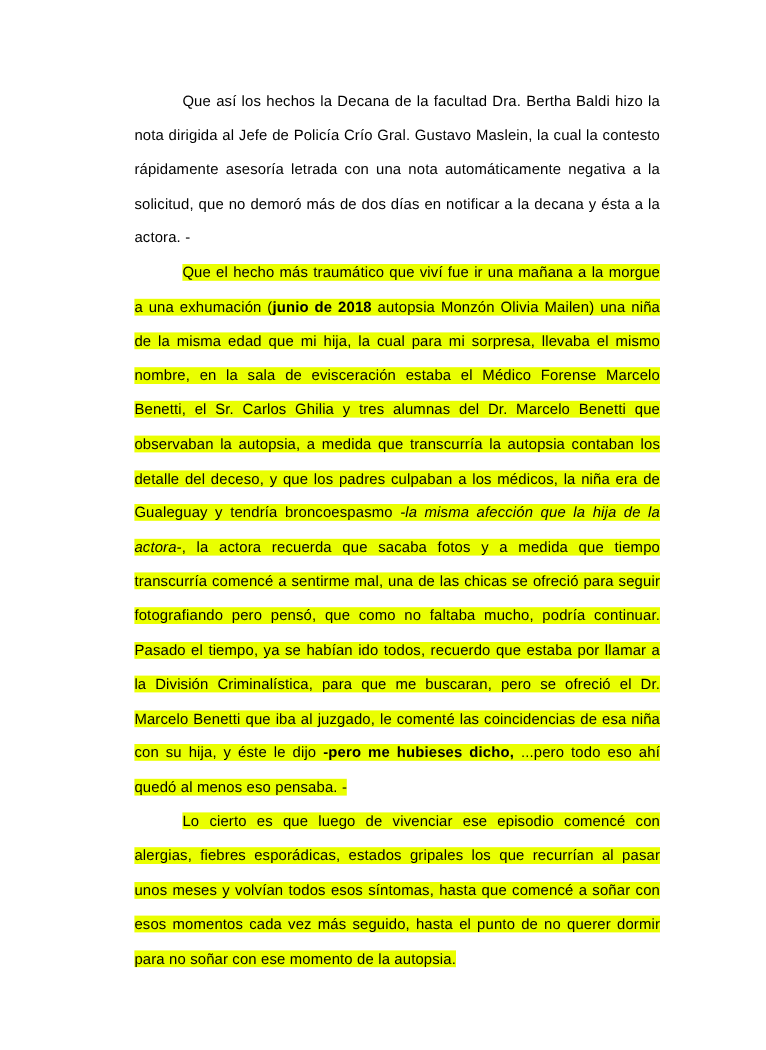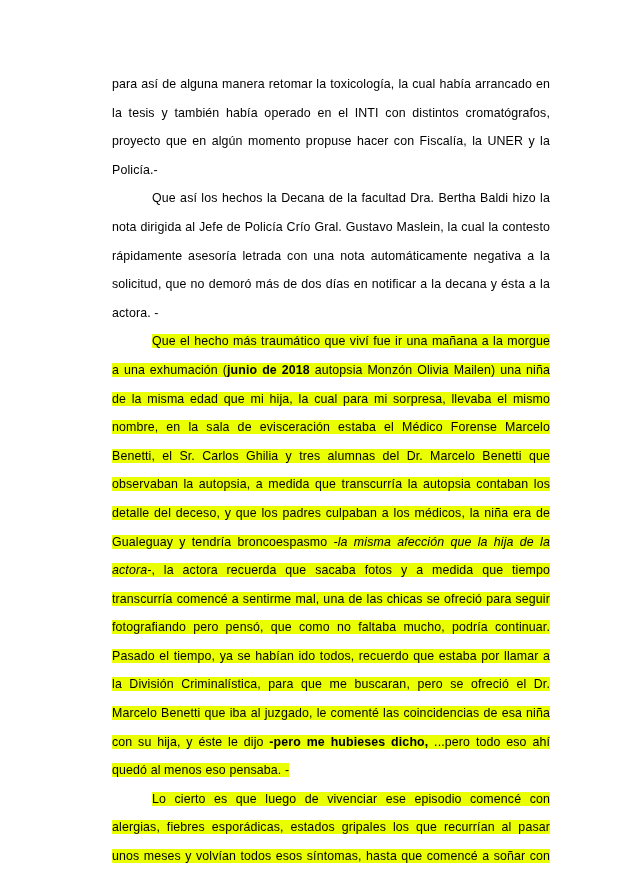--- a/index.html
+++ b/index.html
@@ -45,21 +45,20 @@
   }
   .b { font-weight: bold; }
   .i { font-style: italic; }
 </style>
 </head>
 <body>
 
 <div id="page">
   <div class="doc-body">
 
-    <p class="para noindent"><span>para así de alguna manera retomar la toxicología, la cual había arrancado en la tesis y también había operado en el INTI con distintos cromatógrafos, proyecto que en algún momento propuse hacer con Fiscalía, la UNER y la Policía.-</span></p>
 
     <p class="para"><span>Que así los hechos la Decana de la facultad Dra. Bertha Baldi hizo la nota dirigida al Jefe de Policía Crío Gral. Gustavo Maslein, la cual la contesto rápidamente asesoría letrada con una nota automáticamente negativa a la solicitud, que no demoró más de dos días en notificar a la decana y ésta a la actora. -</span></p>
 
     <p class="para"><span class="hl"><span>Que el hecho más traumático que viví fue ir una mañana a la morgue a una exhumación (</span><span class="b">junio de 2018</span><span> autopsia Monzón Olivia Mailen) una niña de la misma edad que mi hija, la cual para mi sorpresa, llevaba el mismo nombre, en la sala de evisceración estaba el Médico Forense Marcelo Benetti, el Sr. Carlos Ghilia y tres alumnas del Dr. Marcelo Benetti que observaban la autopsia, a medida que transcurría la autopsia contaban los detalle del deceso, y que los padres culpaban a los médicos, la niña era de Gualeguay y tendría broncoespasmo </span><span class="i">-la misma afección que la hija de la actora-</span><span>, la actora recuerda que sacaba fotos y a medida que tiempo transcurría comencé a sentirme mal, una de las chicas se ofreció para seguir fotografiando pero pensó, que como no faltaba mucho, podría  continuar. Pasado el tiempo, ya se habían ido todos,  recuerdo que estaba por llamar a la División Criminalística, para que me buscaran, pero se ofreció el Dr. Marcelo Benetti que iba al juzgado, le comenté las coincidencias de esa niña con su hija, y éste le dijo </span><span class="b">-pero me hubieses dicho,</span><span> ...pero todo eso ahí quedó al menos eso pensaba. -</span></span></p>
 
     <p class="para"><span class="hl"><span>Lo cierto es que luego de vivenciar ese episodio comencé con alergias, fiebres esporádicas, estados gripales los que recurrían al pasar unos meses y volvían todos esos síntomas, hasta que comencé a soñar con esos momentos cada vez más seguido, hasta el punto de no querer dormir para no soñar con ese momento de la autopsia.</span></span></p>
 
   </div>
 </div>
 

